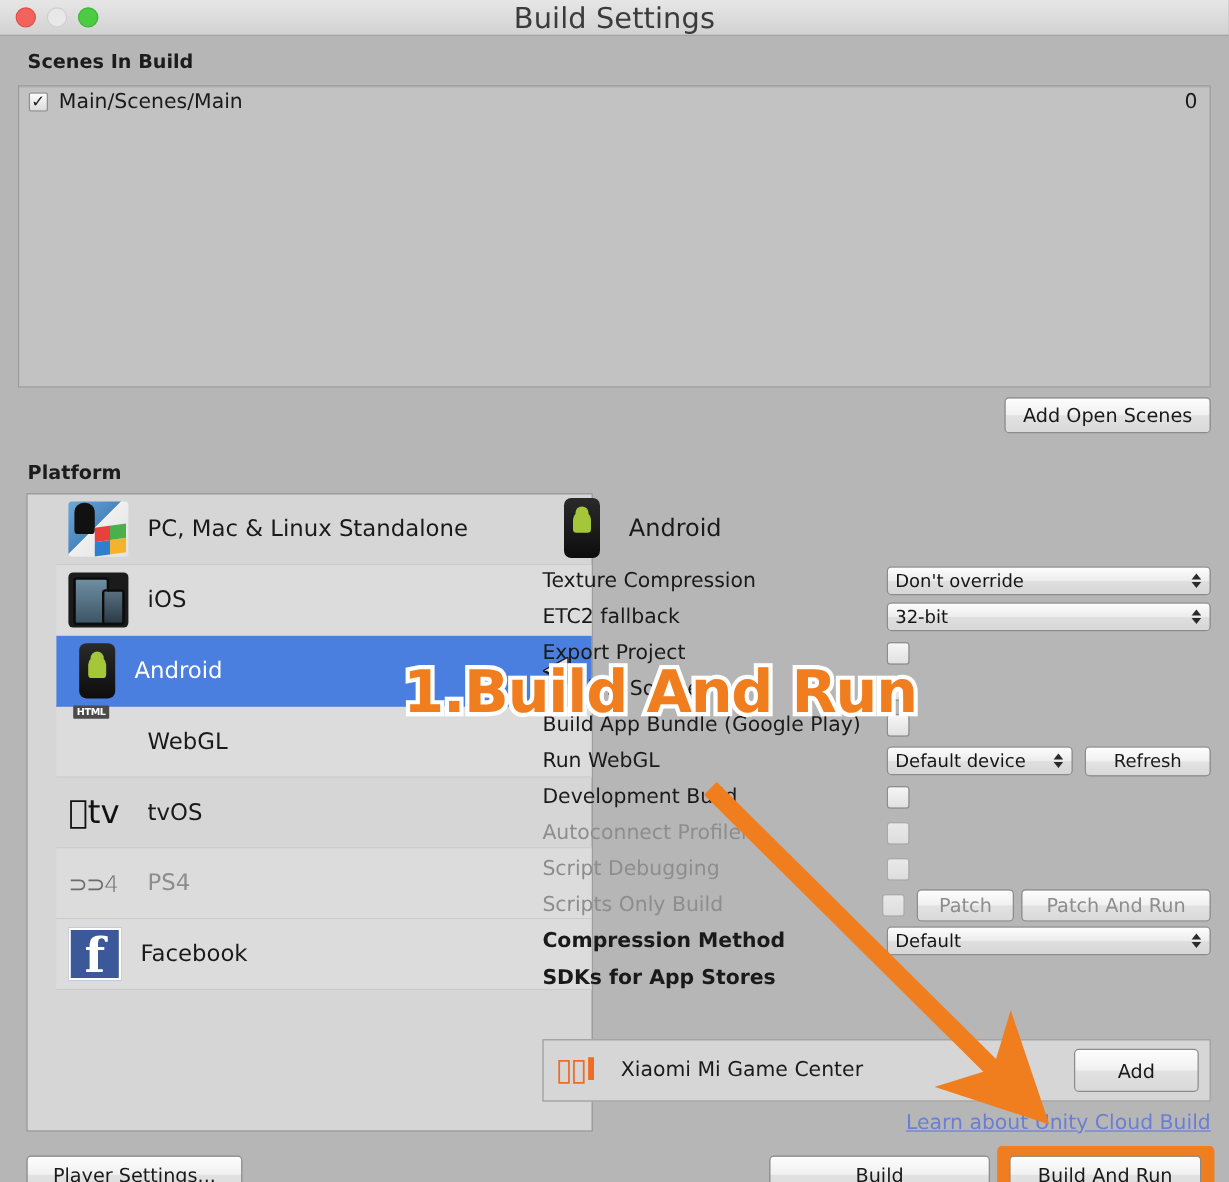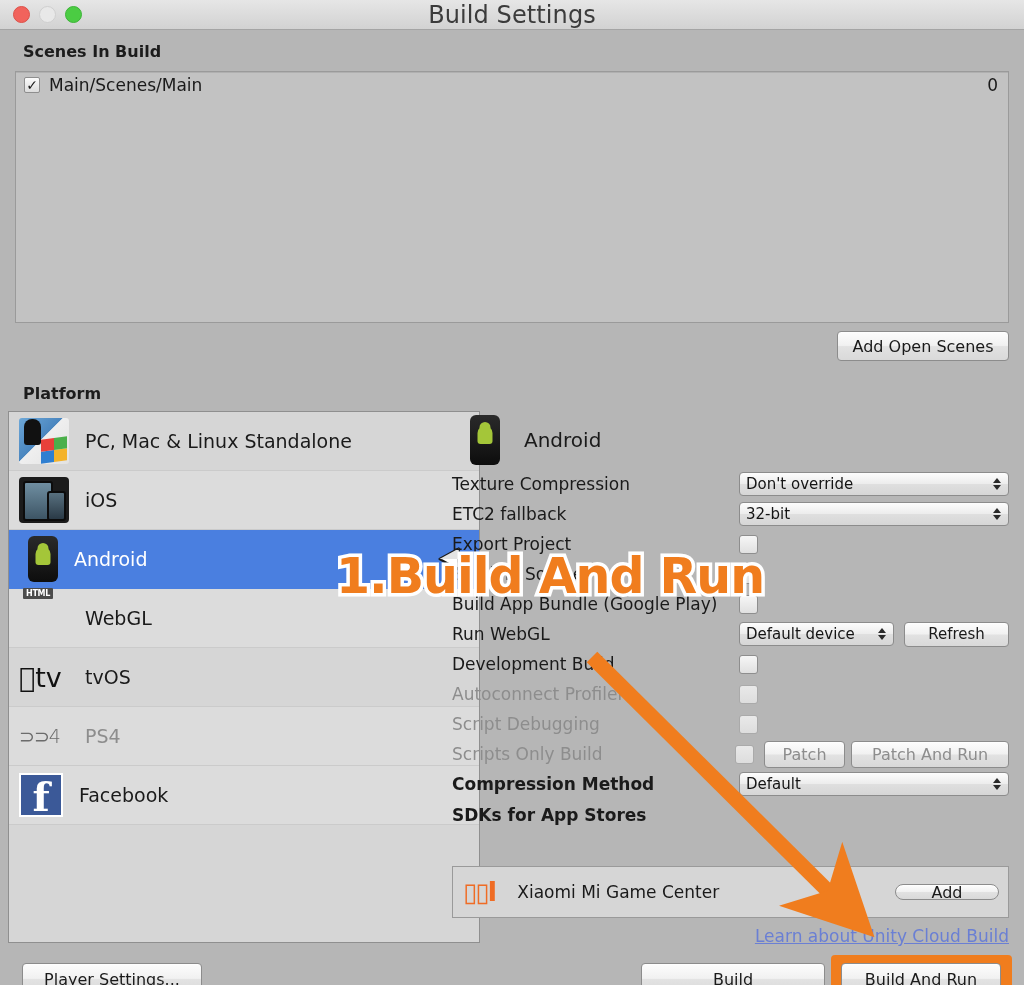--- a/index.html
+++ b/index.html
@@ -63,22 +63,22 @@
     display: flex; align-items: center; justify-content: center;
     cursor: default;
     box-shadow: 0 1px 0 rgba(255,255,255,.6) inset;
   }
   #add-open-scenes { position: absolute; right: 15px; top: 301px; width: 172px; height: 30px; }
 
   #platform-label { position: absolute; left: 23px; top: 354px; }
 
   
   .platform-box {
-    position: absolute; left: 8px; top: 381px; width: 472px; height: 532px;
-    background: #d6d6d6; border: 1px solid #8f8f8f;
+    position: absolute; left: 22px; top: 381px; width: 472px; height: 532px;
+    background: #d6d6d6; border: 1px solid #8f8f8f; padding-left: 24px;
   }
   .platform-row {
     position: relative; height: 59px; display: flex; align-items: center;
     padding-left: 10px; border-bottom: 1px solid #cbcbcb;
   }
   .platform-row.alt { background: #dcdcdc; }
   .platform-row.sel { background: #4a7fe0; border-bottom: 1px solid #4a7fe0; }
   .platform-row.sel .platform-name { color: #ffffff; }
   .platform-name { margin-left: 16px; font-size: 19px; color: #1a1a1a; }
   .picon { width: 50px; height: 46px; position: relative; flex: none; }
@@ -144,21 +144,21 @@
   }
   .checkbox.dim { border-color: #aaa; background: linear-gradient(to bottom,#e9e9e9,#dddddd); }
 
   .sdk-box {
     position: absolute; left: 452px; top: 836px; width: 557px; height: 52px;
     background: #d6d6d6; border: 1px solid #9a9a9a;
     display: flex; align-items: center; padding: 0 10px;
   }
   .mi-logo { font-size: 26px; font-weight: bold; color: #ef6c25; letter-spacing: -2px; font-family:"DejaVu Sans", sans-serif; }
   .sdk-name { margin-left: 22px; font-size: 17px; color: #1a1a1a; }
-  #add-sdk-button { position: absolute; right: 9px; width: 104px; height: 16px; border-radius: 12px; }
+  #add-sdk-button { position: absolute; right: 9px; width: 104px; height: 36px; }
 
   #cloud-build-link {
     position: absolute; left: 452px; top: 896px; width: 557px;
     text-align: right; font-size: 17px; color: #6a7fd4; text-decoration: underline;
   }
 
   
   #player-settings-button { position: absolute; left: 22px; top: 933px; width: 180px; height: 32px; }
   #build-button { position: absolute; left: 641px; top: 933px; width: 184px; height: 32px; }
   #build-and-run-button { position: absolute; left: 841px; top: 933px; width: 160px; height: 32px; }

